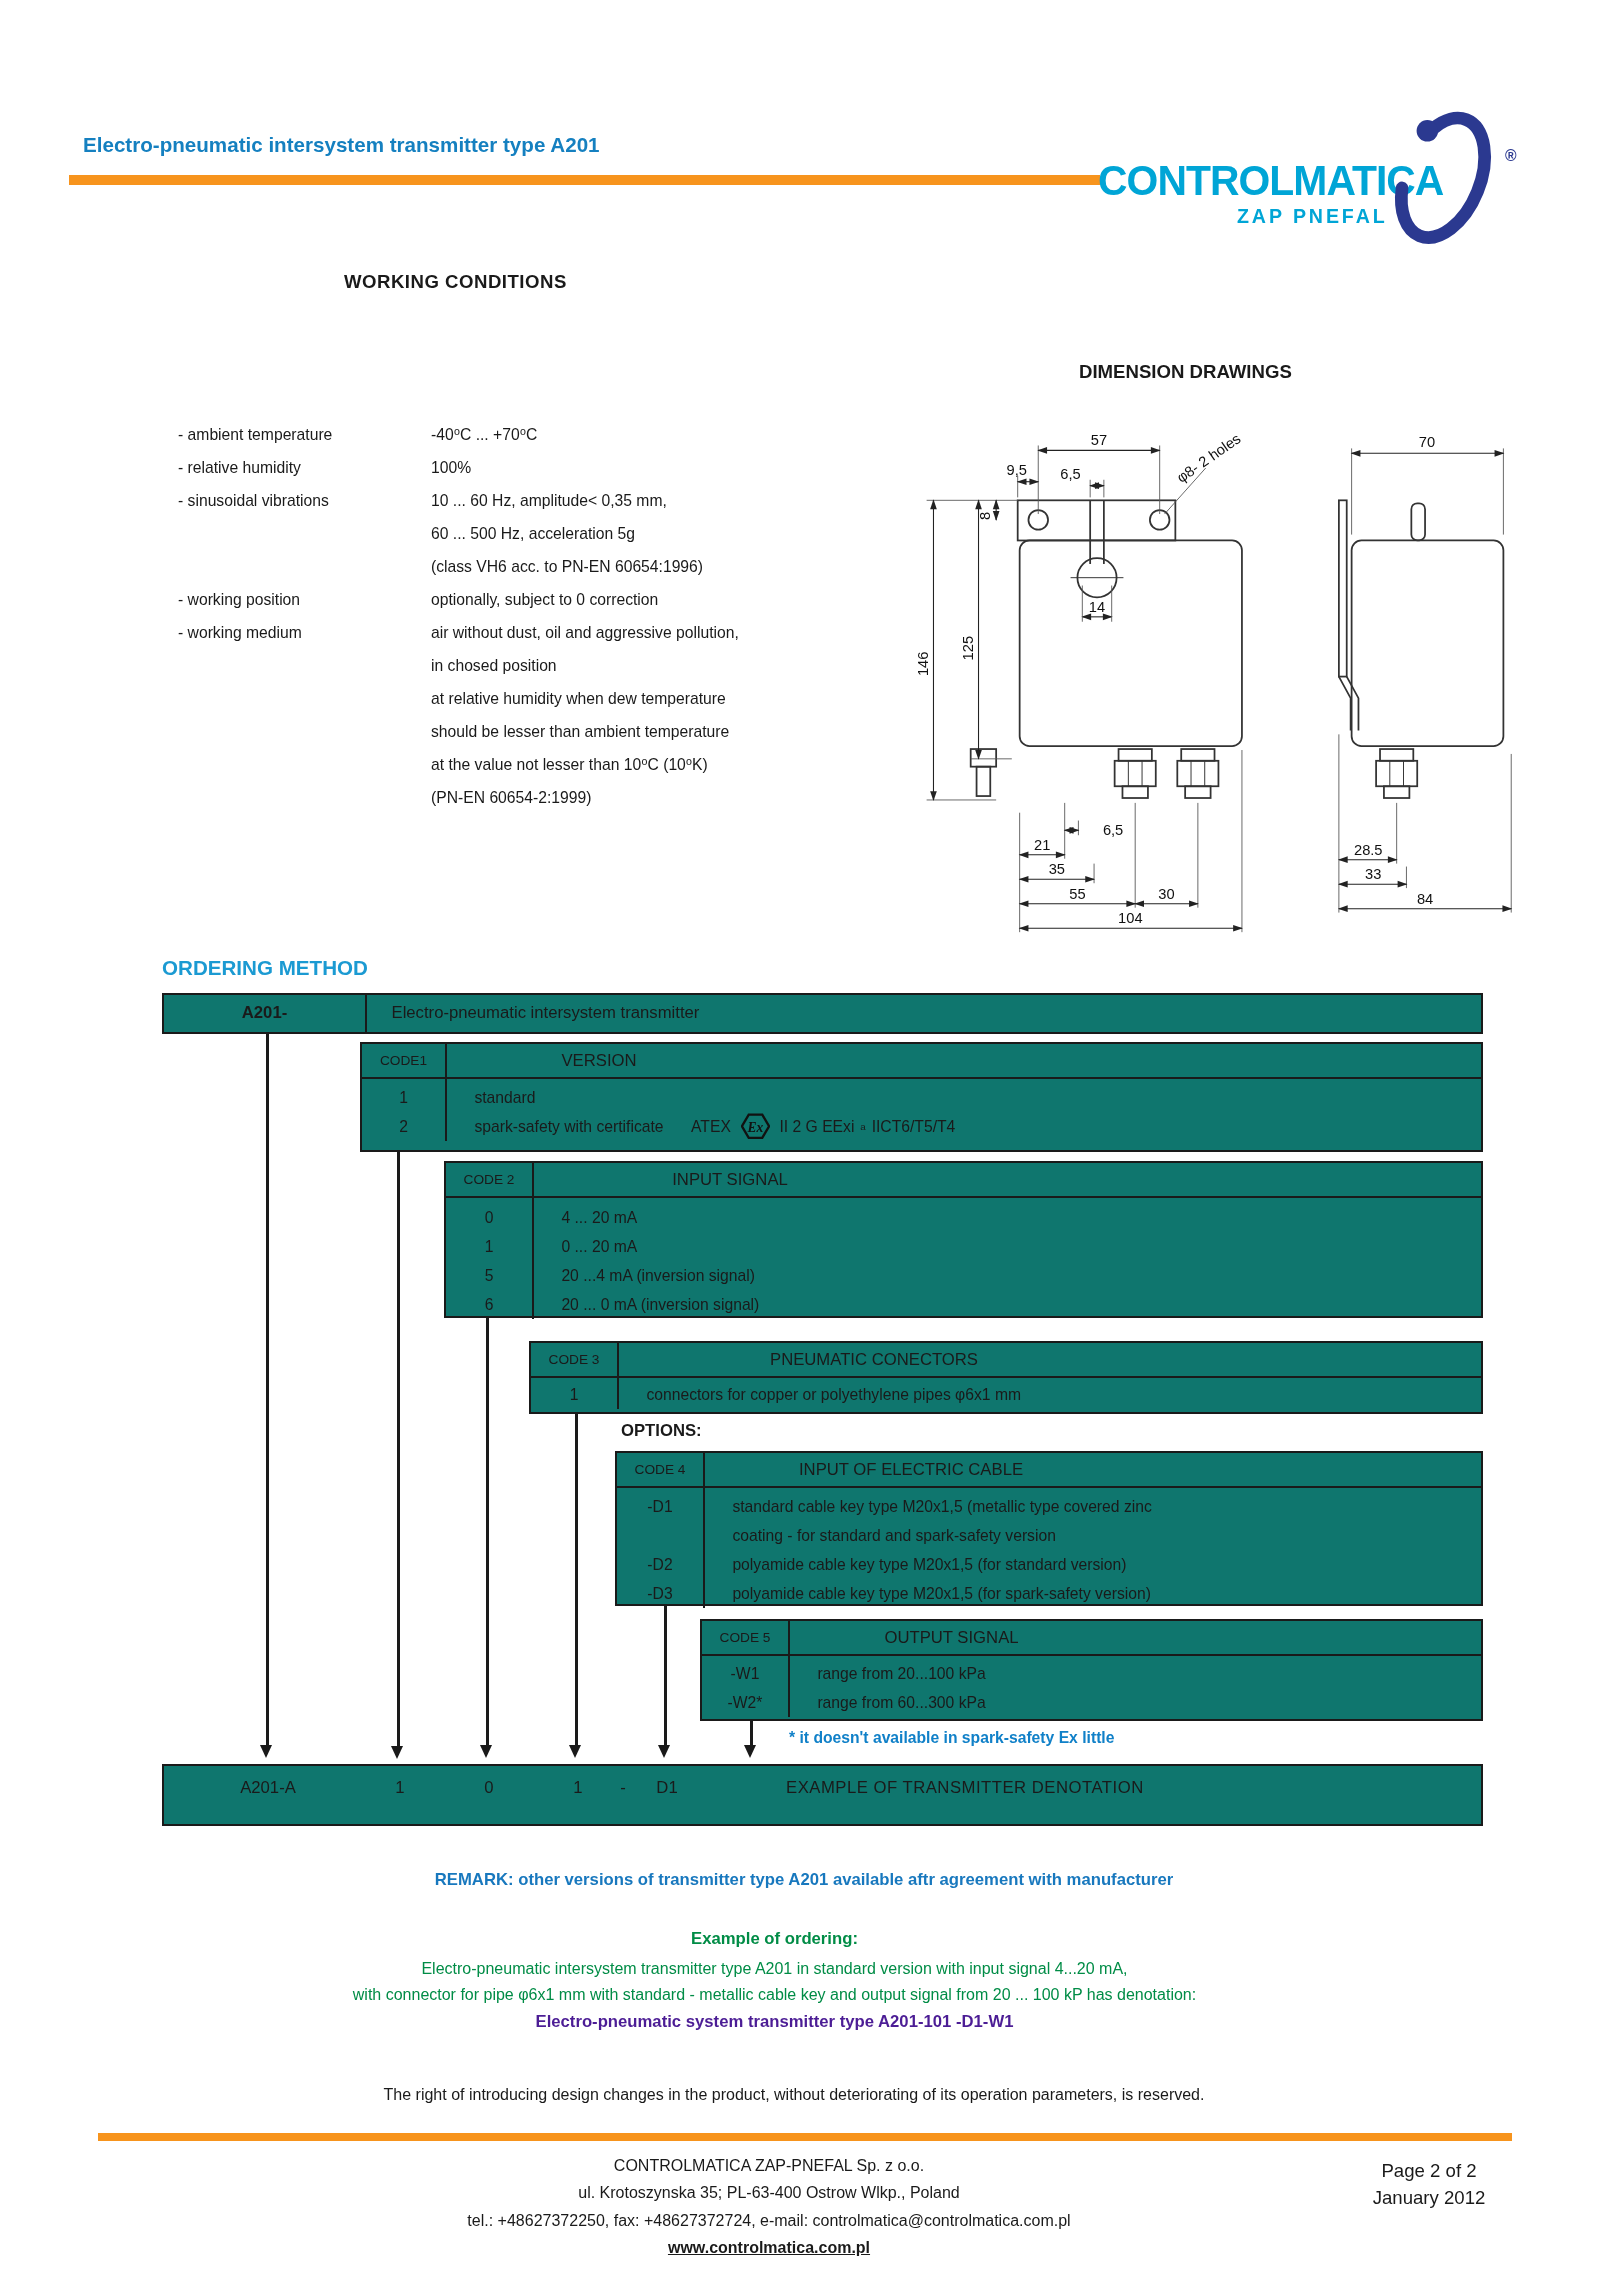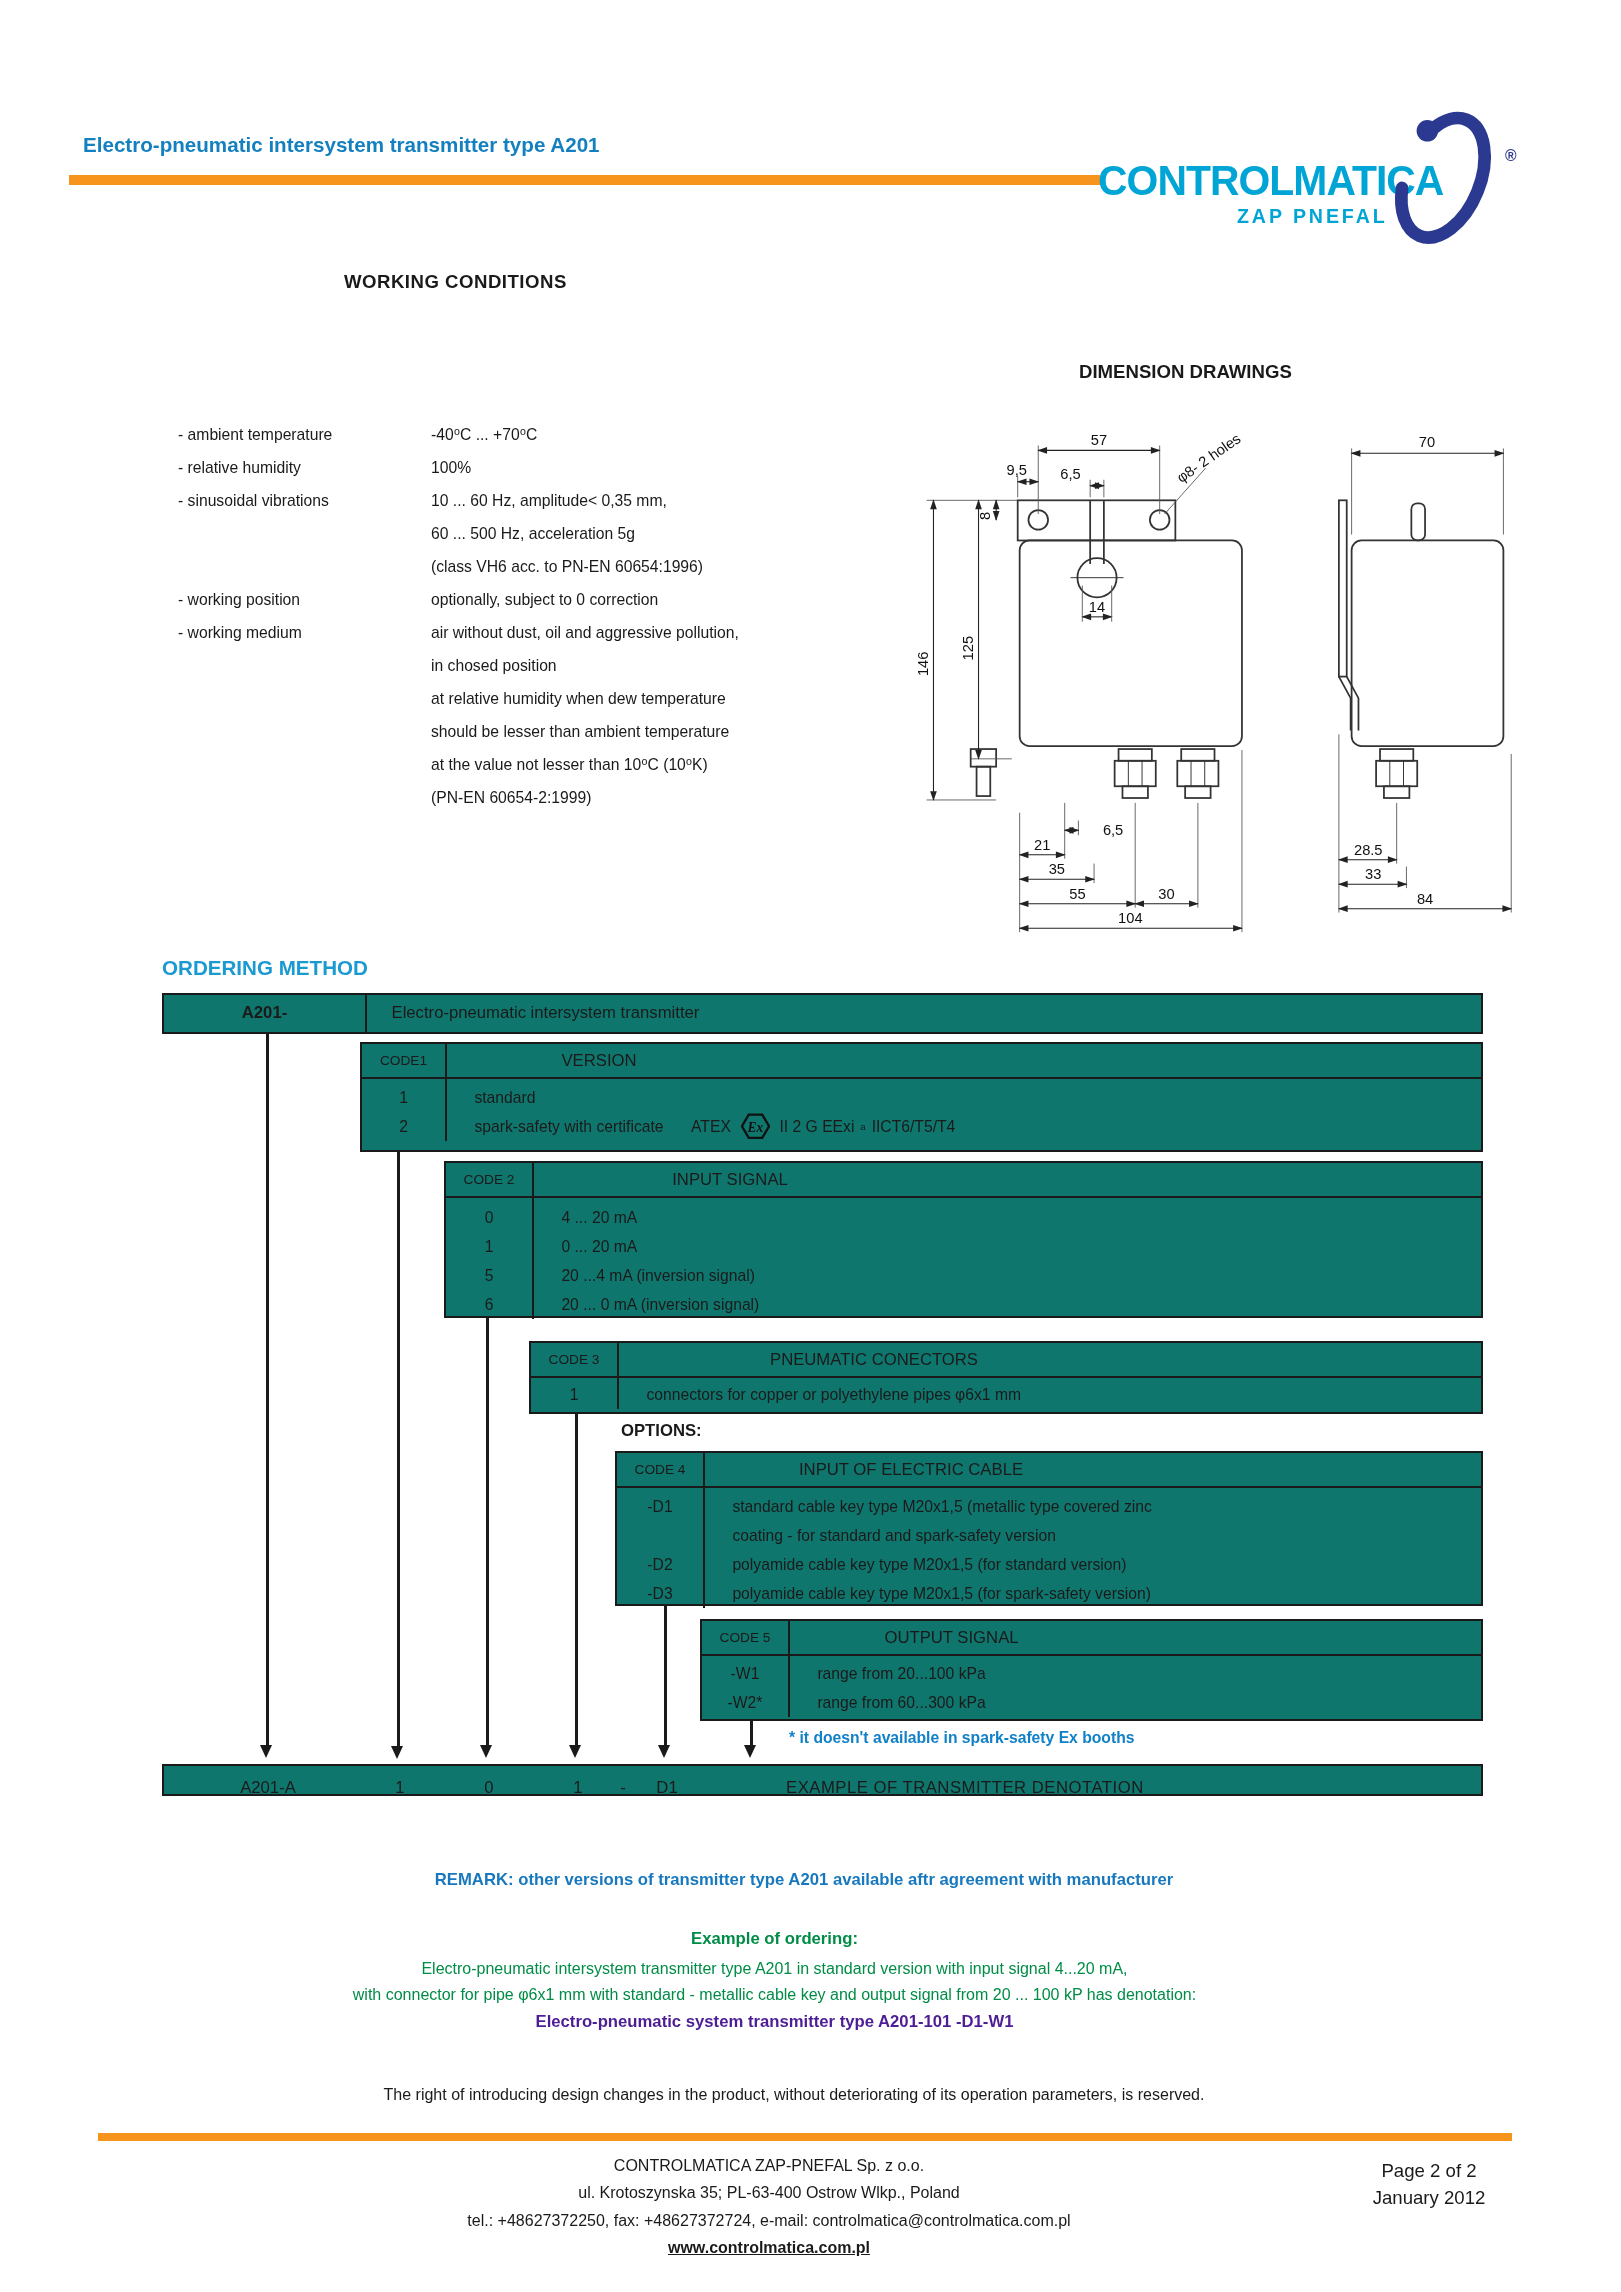--- a/index.html
+++ b/index.html
@@ -36,21 +36,21 @@
   .otitle{font-size:16.7px;font-weight:normal;text-align:center;align-self:center;}
   .obody{display:flex;}
   .obcol{border-right:2.9px solid #1a1a1a;text-align:center;flex:0 0 auto;}
   .obcol div, .obdesc div{line-height:29px;height:29px;font-size:15.7px;white-space:nowrap;}
   .obdesc{padding-left:27.4px;}
   .row1{left:162px;top:993px;width:1321px;height:41px;display:flex;}
   .row1-code{width:201px;flex:0 0 201px;border-right:2.9px solid #1a1a1a;text-align:center;font-weight:bold;font-size:16.7px;line-height:35px;}
   .row1-desc{padding-left:24.5px;font-size:16.7px;line-height:35px;}
   .options-label{left:621px;top:1421px;font-size:16.7px;font-weight:bold;}
   .footnote{left:789px;top:1729px;font-size:15.7px;font-weight:bold;color:#1080c8;}
-  .example-row{left:162px;top:1764px;width:1321px;height:32px;text-align:right;}
+  .example-row{left:162px;top:1764px;width:1321px;height:62px;text-align:right;}
   .exval{position:absolute;top:0;line-height:43px;font-size:16.7px;transform:translateX(-50%);white-space:nowrap;}
   .exlabel{position:absolute;left:622px;top:0;line-height:43px;font-size:16.7px;letter-spacing:0.5px;}
   .arrow{position:absolute;width:2.9px;background:#1a1a1a;}
   .arrow::after{content:'';position:absolute;bottom:-12.7px;left:-5.9px;border:6.9px solid transparent;border-top:13.7px solid #1a1a1a;}
   .atexline{display:flex;align-items:center;gap:5.9px;}
   .exmark{display:inline-flex;margin:0 3.9px;}
   .subA{font-size:9.8px;vertical-align:sub;}
 
   
   .remark{left:59px;top:1870px;width:1490px;text-align:center;font-size:16.7px;font-weight:bold;color:#1878be;}
@@ -363,21 +363,21 @@
         <div style="margin-top:2.9px;">-W1</div>
         <div>-W2*</div>
       </div>
       <div class="obdesc">
         <div style="margin-top:2.9px;">range from 20...100 kPa</div>
         <div>range from 60...300 kPa</div>
       </div>
     </div>
   </div>
 
-  <div class="abs footnote">* it doesn't available in spark-safety Ex booths</div>
+  <div class="abs footnote">* it doesn't available in spark-safety Ex little</div>
 
   <div class="arrow" style="left:266px;top:1034px;height:717px;"></div>
   <div class="arrow" style="left:397px;top:1152px;height:600px;"></div>
   <div class="arrow" style="left:486px;top:1318px;height:433px;"></div>
   <div class="arrow" style="left:575px;top:1413px;height:338px;"></div>
   <div class="arrow" style="left:664px;top:1605px;height:146px;"></div>
   <div class="arrow" style="left:750px;top:1721px;height:30px;"></div>
 
   <div class="obox example-row">
     <span class="exval" style="left:104px;">A201-A</span>

